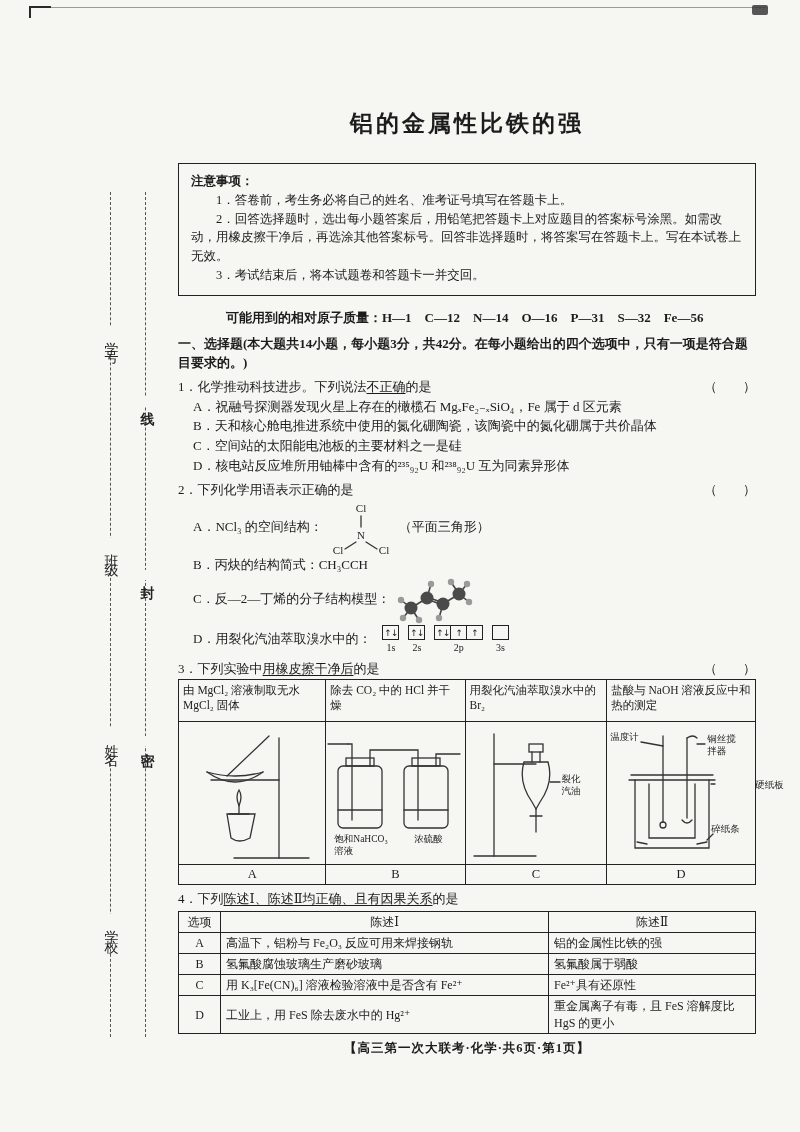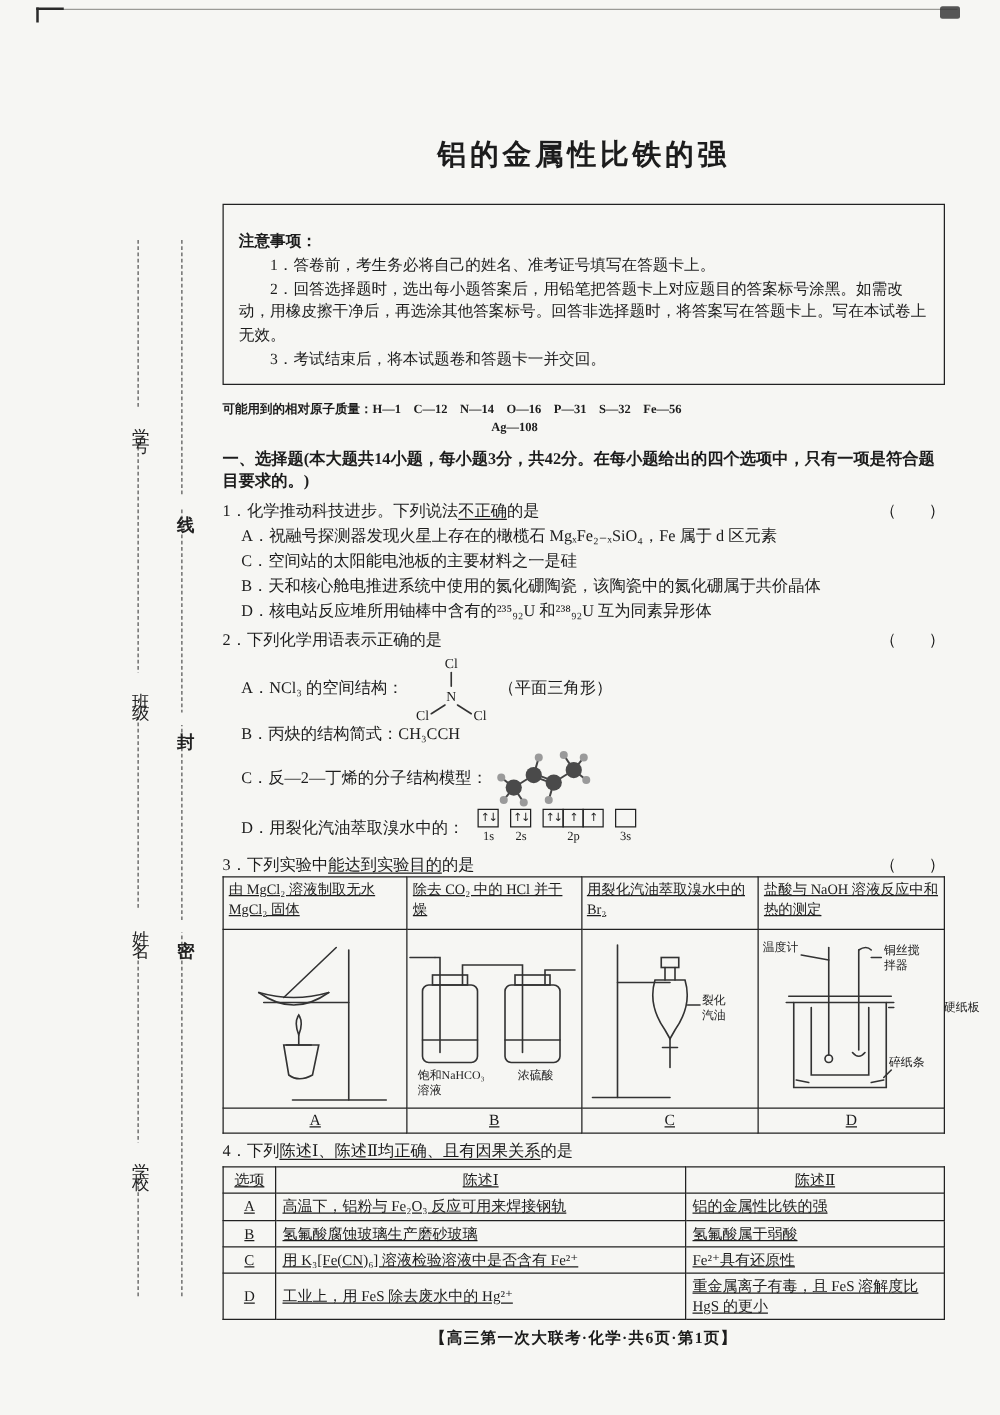--- a/index.html
+++ b/index.html
@@ -25,27 +25,27 @@
     font-size:14px; color:#222; background:#f6f6f3; padding:5px 0;
   }
   .vlabel.l1 { left:100px; }
   .vlabel.l2 { left:136px; letter-spacing:0; font-weight:bold; }
 
   
   .content { position:absolute; left:178px; top:0; width:578px; }
   .title { text-align:center; font-size:23px; font-weight:bold; letter-spacing:3px; margin-top:108px; }
 
   .notice {
-    border:1.8px solid #222; margin-top:24px; padding:20px 12px 10px 12px;
+    border:1.8px solid #222; margin-top:24px; padding:8px 12px 10px 12px;
     font-size:12.5px; line-height:1.5;
   }
   .notice-h { font-weight:bold; }
   .notice p { text-indent:2em; }
 
-  .masses { margin-top:12px; font-size:10px; font-weight:bold; line-height:1.5; }
+  .masses { margin-top:12px; font-size:13px; font-weight:bold; line-height:1.5;margin-left:48px; }
   .masses .ln2 { padding-left:215px; }
 
   .sec-h { margin-top:8px; font-size:13px; font-weight:bold; line-height:1.45; }
 
   .q { margin-top:5px; font-size:13px; line-height:1.45; }
   .stem { overflow:hidden; }
   .bracket { float:right; }
   .emph { text-decoration:underline; text-underline-offset:2px; }
   .opts { padding-left:15px; }
   .opt { margin-top:1px; }
@@ -61,21 +61,21 @@
   .orb-cells { display:flex; }
   .orb-cell {
     width:17px; height:15px; border:1.2px solid #222; margin-left:-1.2px;
     font-size:9px; line-height:14px; text-align:center; letter-spacing:-1px;
     font-family:"DejaVu Sans",sans-serif;
   }
   .orb-cells .orb-cell:first-child { margin-left:0; }
   .orb-label { font-size:10px; margin-top:1px; }
 
   
-  table { border-collapse:collapse; width:100%;text-decoration:underline; }
+  table { border-collapse:collapse; width:100%; }
   .t3 td { border:1.3px solid #222; font-size:11.5px; line-height:1.35; vertical-align:top; }
   .t3 .t3h { padding:3px 4px; height:42px; }
   .t3 .t3d { height:142px; padding:0; }
   .t3 .t3l { text-align:center; font-size:12.5px; height:19px; padding:1px; }
   .cellwrap { position:relative; width:100%; height:142px; }
   .lab { position:absolute; font-size:9.5px; line-height:1.15; color:#1c1c1c; white-space:nowrap; }
 
   
   .t4 { margin-top:2px; }
   .t4 td, .t4 th { border:1.3px solid #222; font-size:12px; line-height:1.35; padding:2px 5px; font-weight:normal; vertical-align:middle; }
@@ -108,34 +108,33 @@
 
   <div class="notice">
     <div class="notice-h">注意事项：</div>
     <p>1．答卷前，考生务必将自己的姓名、准考证号填写在答题卡上。</p>
     <p>2．回答选择题时，选出每小题答案后，用铅笔把答题卡上对应题目的答案标号涂黑。如需改动，用橡皮擦干净后，再选涂其他答案标号。回答非选择题时，将答案写在答题卡上。写在本试卷上无效。</p>
     <p>3．考试结束后，将本试题卷和答题卡一并交回。</p>
   </div>
 
   <div class="masses">
     <div>可能用到的相对原子质量：H—1　C—12　N—14　O—16　P—31　S—32　Fe—56</div>
-    <div class="ln2">Ag—108</div>
   </div>
 
   <div class="sec-h">一、选择题(本大题共14小题，每小题3分，共42分。在每小题给出的四个选项中，只有一项是符合题目要求的。)</div>
 
   <div class="q">
     <div class="stem">
       <span class="bracket">（　　）</span>
       <span>1．化学推动科技进步。下列说法</span><span class="emph">不正确</span><span>的是</span>
     </div>
     <div class="opts">
       <div class="opt">A．祝融号探测器发现火星上存在的橄榄石 MgₓFe₂₋ₓSiO₄，Fe 属于 d 区元素</div>
+      <div class="opt">B．天和核心舱电推进系统中使用的氮化硼陶瓷，该陶瓷中的氮化硼属于共价晶体</div>
       <div class="opt">C．空间站的太阳能电池板的主要材料之一是硅</div>
-      <div class="opt">B．天和核心舱电推进系统中使用的氮化硼陶瓷，该陶瓷中的氮化硼属于共价晶体</div>
       <div class="opt">D．核电站反应堆所用铀棒中含有的²³⁵₉₂U 和²³⁸₉₂U 互为同素异形体</div>
     </div>
   </div>
 
   <div class="q">
     <div class="stem">
       <span class="bracket">（　　）</span>
       <span>2．下列化学用语表示正确的是</span>
     </div>
     <div class="opts">
@@ -212,21 +211,21 @@
             <span class="orb-label">3s</span>
           </span>
         </span>
       </div>
     </div>
   </div>
 
   <div class="q">
     <div class="stem">
       <span class="bracket">（　　）</span>
-      <span>3．下列实验中</span><span class="emph">能达到实验目的</span><span>的是</span>
+      <span>3．下列实验中</span><span class="emph">用橡皮擦干净后</span><span>的是</span>
     </div>
     <table class="t3">
       <tbody>
           <tr>
         <td class="t3h">由 MgCl₂ 溶液制取无水 MgCl₂ 固体</td>
         <td class="t3h">除去 CO₂ 中的 HCl 并干燥</td>
         <td class="t3h">用裂化汽油萃取溴水中的 Br₂</td>
         <td class="t3h">盐酸与 NaOH 溶液反应中和热的测定</td>
       </tr>
       <tr>

